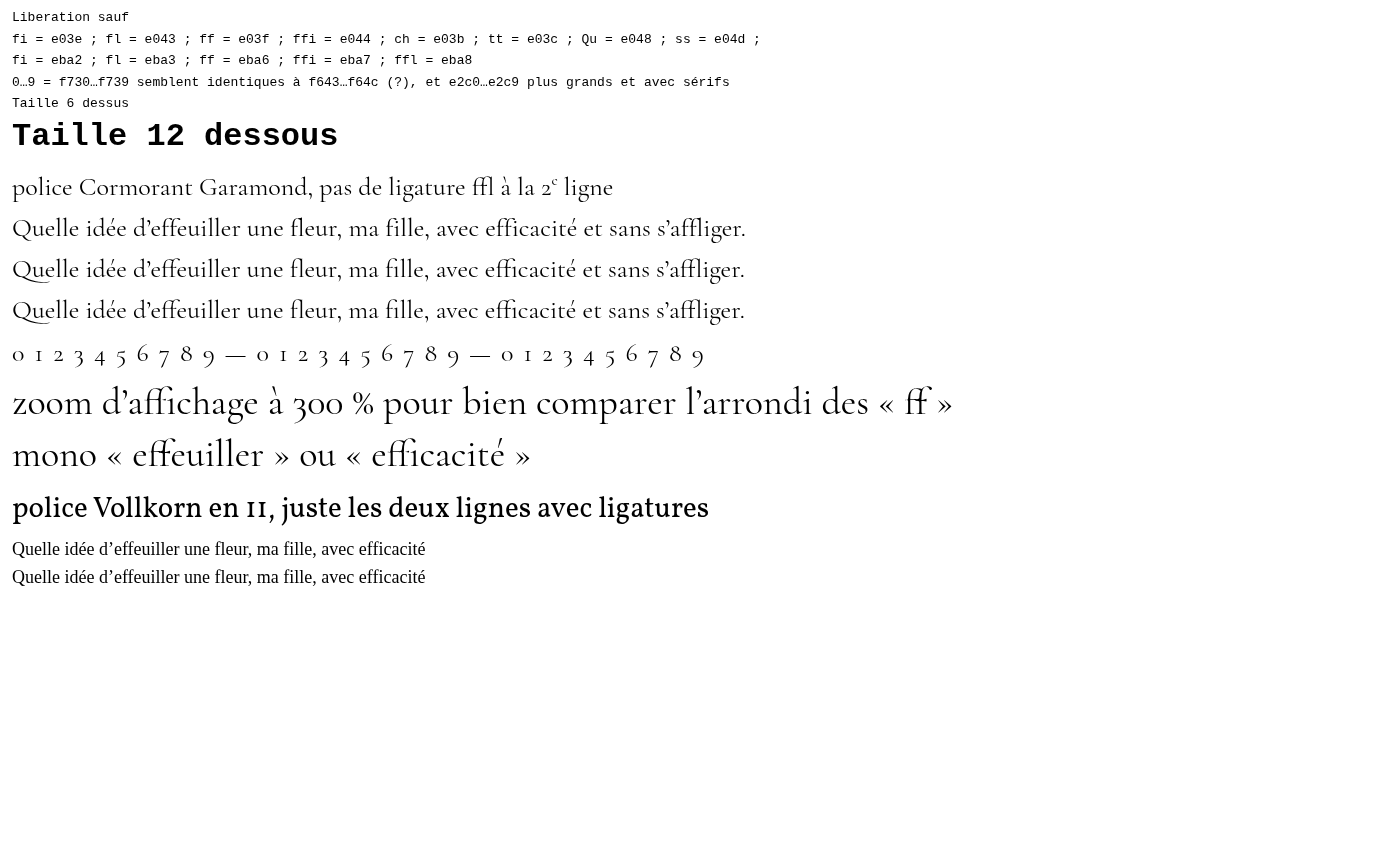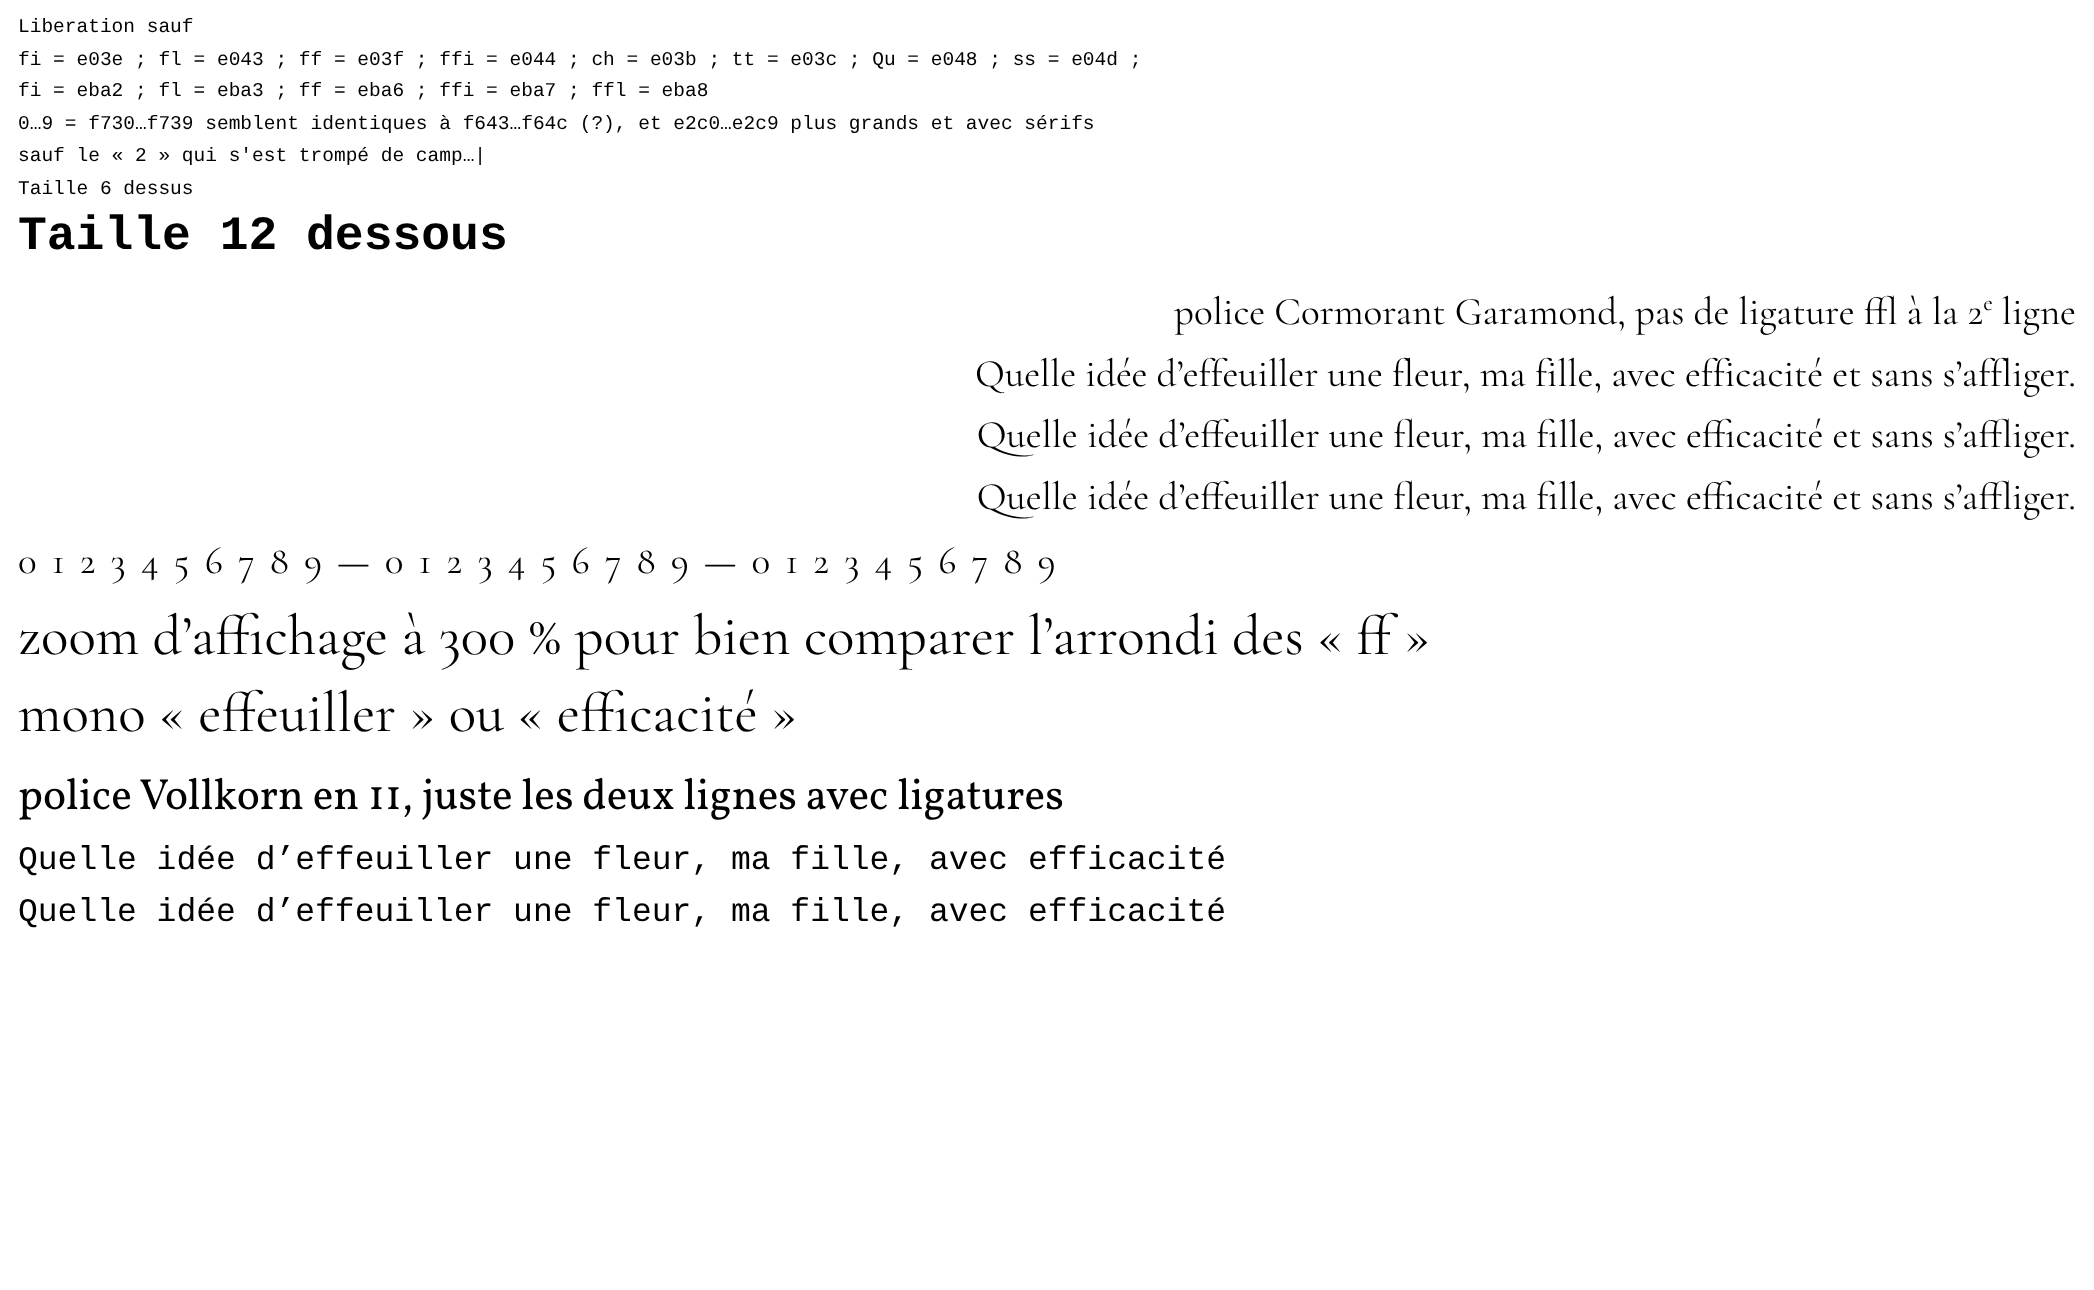--- a/index.html
+++ b/index.html
@@ -38,21 +38,20 @@
       font-weight: bold;
       line-height: 1.3;
       margin-bottom: 10px;
     }
 
     .garamond-section {
       font-family: 'Cormorant Garamond', Georgia, 'Times New Roman', serif;
       font-size: 26px;
       line-height: 1.5;
       margin-bottom: 6px;
-      text-align: right;
     }
 
     .garamond-line {
       display: block;
       margin-bottom: 2px;
     }
 
     .numbers-line {
       font-family: 'Cormorant Garamond', Georgia, 'Times New Roman', serif;
       font-size: 26px;
@@ -68,22 +67,22 @@
     }
 
     .vollkorn-title {
       font-family: 'Vollkorn', Georgia, 'Times New Roman', serif;
       font-size: 29px;
       line-height: 1.4;
       margin-bottom: 4px;
     }
 
     .vollkorn-lines {
-      font-family: Liberation Mono, monospace;
-      font-size: 22px;
+      font-family: Liberation Serif, serif;
+      font-size: 18px;
       line-height: 1.6;
     }
 
     sup {
       font-size: 0.6em;
       vertical-align: super;
     }
 
     
     .no-ligatures {
@@ -108,23 +107,20 @@
   </div>
 
   <div class="mono-section">
     <span>fi = e03e ;  fl = e043 ;  ff = e03f ;  ffi = e044 ;  ch = e03b ;  tt = e03c ;  Qu = e048 ;  ss = e04d ;</span>
   </div>
   <div class="mono-section">
     <span>fi = eba2 ;  fl = eba3 ;  ff = eba6 ;  ffi = eba7 ;  ffl = eba8</span>
   </div>
   <div class="mono-section">
     <span>0…9 = f730…f739 semblent identiques à f643…f64c (?), et e2c0…e2c9 plus grands et avec sérifs</span>
-  </div>
-  <div class="mono-section">
-    <span>sauf le « 2 » qui s'est trompé de camp…|</span>
   </div>
 
   <div class="section-title-small">
     <span>Taille 6 dessus</span>
   </div>
 
   <div class="section-title-large">
     <span>Taille 12 dessous</span>
   </div>
 

